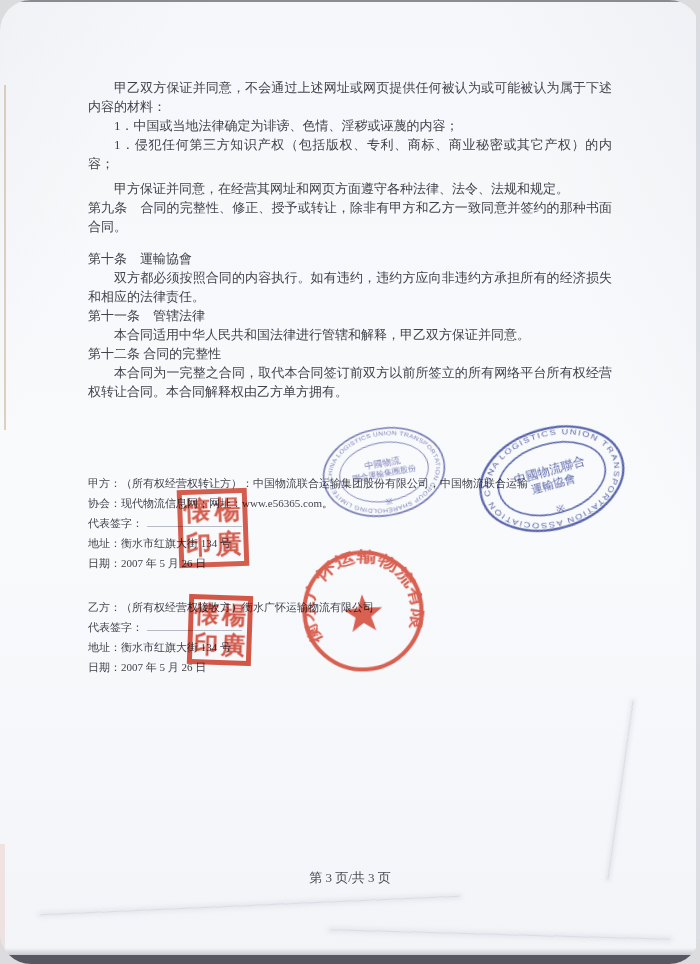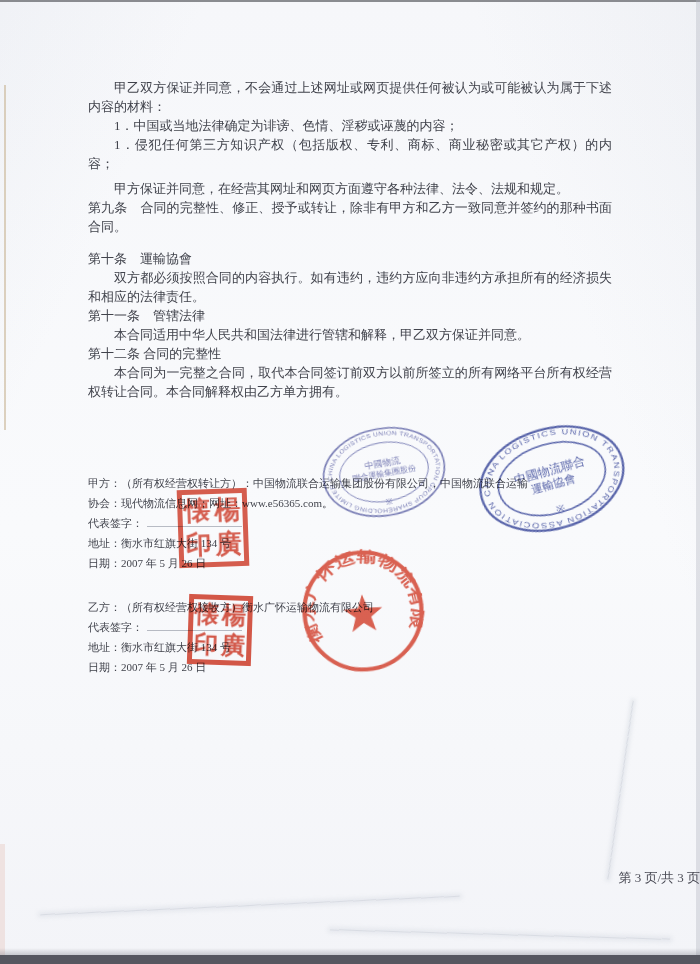--- a/index.html
+++ b/index.html
@@ -4,20 +4,21 @@
 <style>
   html,body{margin:0;padding:0;background:#dcdcde;}
   .page{
     position:relative;width:700px;height:964px;overflow:hidden;
     background:
       linear-gradient(115deg, rgba(215,220,230,0.20) 0%, rgba(255,255,255,0) 18%),
       linear-gradient(250deg, rgba(210,214,224,0.18) 0%, rgba(255,255,255,0) 22%),
       linear-gradient(180deg, #f6f7fa 0%, #f9fafc 55%, #f3f4f8 100%);
     font-family:"Liberation Serif","DejaVu Serif",serif;
     color:#41434c;
+    border-radius:31px;
   }
   
   .edge-top{position:absolute;left:0;top:0;width:700px;height:2px;background:#6f7076;opacity:.8;}
   .edge-bottom{position:absolute;left:0;bottom:0;width:700px;height:9px;background:#565760;}
   .edge-bottom-shadow{position:absolute;left:0;bottom:9px;width:700px;height:7px;
     background:linear-gradient(180deg, rgba(120,122,132,0) 0%, rgba(120,122,132,.35) 100%);}
   .edge-right{position:absolute;right:0;top:0;width:4px;height:964px;background:rgba(175,178,188,.35);}
   .fold-left{position:absolute;left:4px;top:85px;width:2px;height:345px;background:#c4ae8c;opacity:.55;}
   .tint-left-bottom{position:absolute;left:0;top:844px;width:5px;height:111px;background:#e9cfc9;opacity:.5;}
   .crease{position:absolute;background:rgba(185,190,202,.45);box-shadow:0 0 4px 2px rgba(185,190,202,.25);}
@@ -32,21 +33,21 @@
   .indent{text-indent:26px;}
   .block-a{top:78px;}
   .block-b{top:179px;}
   .block-c{top:249px;}
   .party{position:absolute;left:88px;width:540px;font-size:11px;line-height:20px;}
   .party p{margin:0;}
   .party-a{top:473px;}
   .party-b{top:597px;}
   .sig-line{display:inline-block;width:95px;border-bottom:1px solid rgba(130,135,150,.55);
     height:12px;margin-left:4px;}
-  .footer{position:absolute;left:0;top:869px;width:700px;text-align:right;
+  .footer{position:absolute;left:0;top:869px;width:700px;text-align:center;
     font-size:13px;color:#4a4b55;}
 
   
   .stamp{position:absolute;mix-blend-mode:multiply;filter:blur(0.35px);}
   .seal-square{
     display:grid;grid-template-columns:1fr 1fr;align-items:center;justify-items:center;
     border:5px solid #d23b28;color:#d23b28;font-weight:bold;opacity:.82;
     font-family:"Liberation Serif","DejaVu Serif",serif;
   }
   .seal-square span{display:block;line-height:1;}

